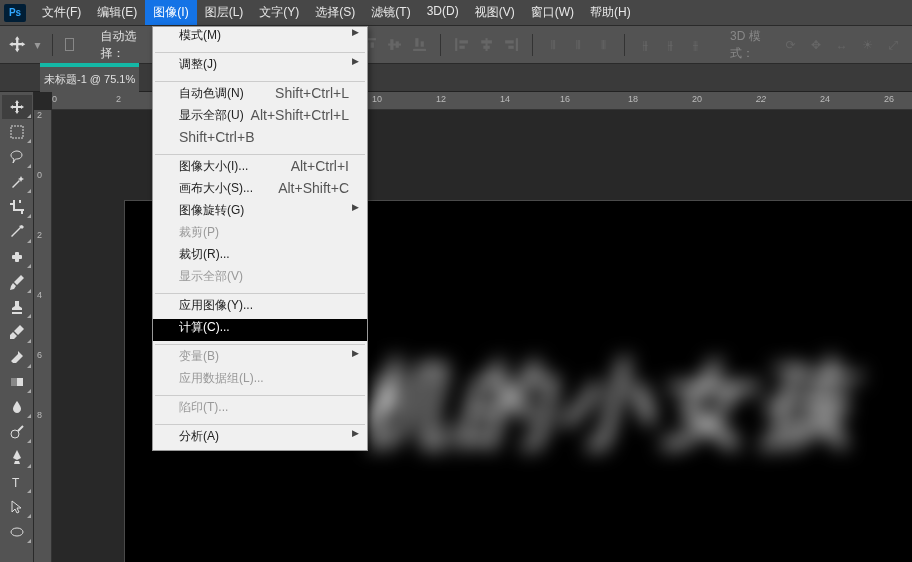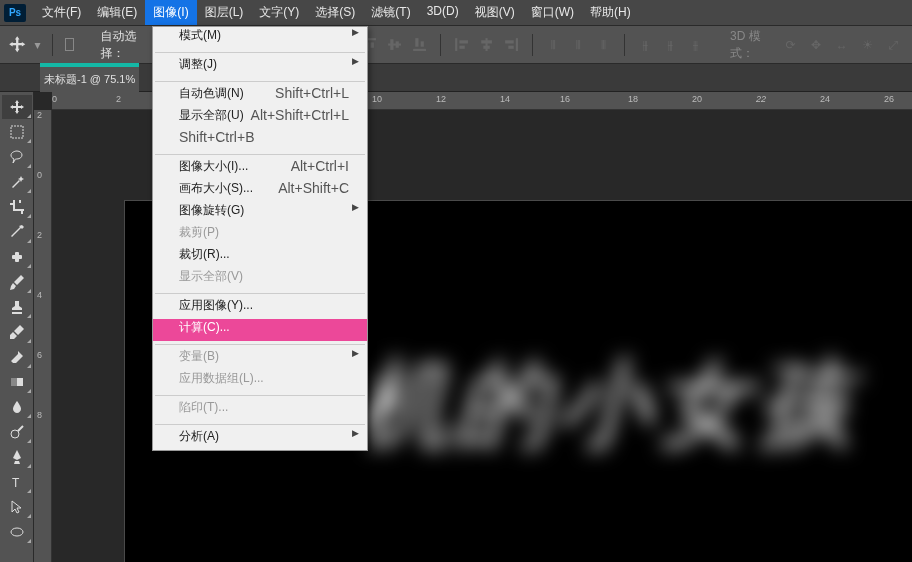--- a/index.html
+++ b/index.html
@@ -27,21 +27,21 @@
 .ruler-h{position:absolute;top:0;left:18px;right:0;height:18px;background:#535353;border-bottom:1px solid #333;display:flex;font-size:9px;color:#aaa}
 .ruler-v{position:absolute;top:18px;left:0;width:18px;bottom:0;background:#535353;border-right:1px solid #333}
 .rtick-h{position:absolute;top:2px;font-size:9px;color:#bbb}
 .rtick-v{position:absolute;left:3px;font-size:9px;color:#bbb}
 .canvas{position:absolute;top:108px;left:90px;width:800px;height:430px;background:#000;border:1px solid #4a4a4a}
 .blur-text{position:absolute;top:140px;left:230px;color:#fff;font-size:96px;font-style:italic;font-family:"KaiTi","STKaiti",serif;filter:blur(10px);white-space:nowrap;letter-spacing:4px}
 .dropdown{position:absolute;top:26px;left:152px;width:216px;background:#f0f0f0;border:1px solid #999;box-shadow:2px 2px 6px rgba(0,0,0,.4);z-index:100}
 .dd-item{height:22px;display:flex;padding:0 18px 0 26px;color:#222;position:relative}
 .dd-item.sub::after{content:"▶";position:absolute;right:8px;font-size:9px;color:#444}
 .dd-item.disabled{color:#999}
-.dd-item.hl{background:#ec4899;color:#fff}
+.dd-item.hl{background:#000000;color:#fff}
 .dd-sep{height:1px;background:#ccc;margin:3px 2px}
 .dd-label{flex:1}
 .dd-short{color:#555;font-size:14px}
 .exp{position:absolute;top:92px;left:0;width:10px;height:12px;background:#535353;color:#ccc;font-size:8px;display:flex;align-items:center;justify-content:center}
 .propbar-right{margin-left:auto;display:flex;align-items:center;gap:4px}
 </style>
 </head>
 <body>
 
 <div class="menubar">

